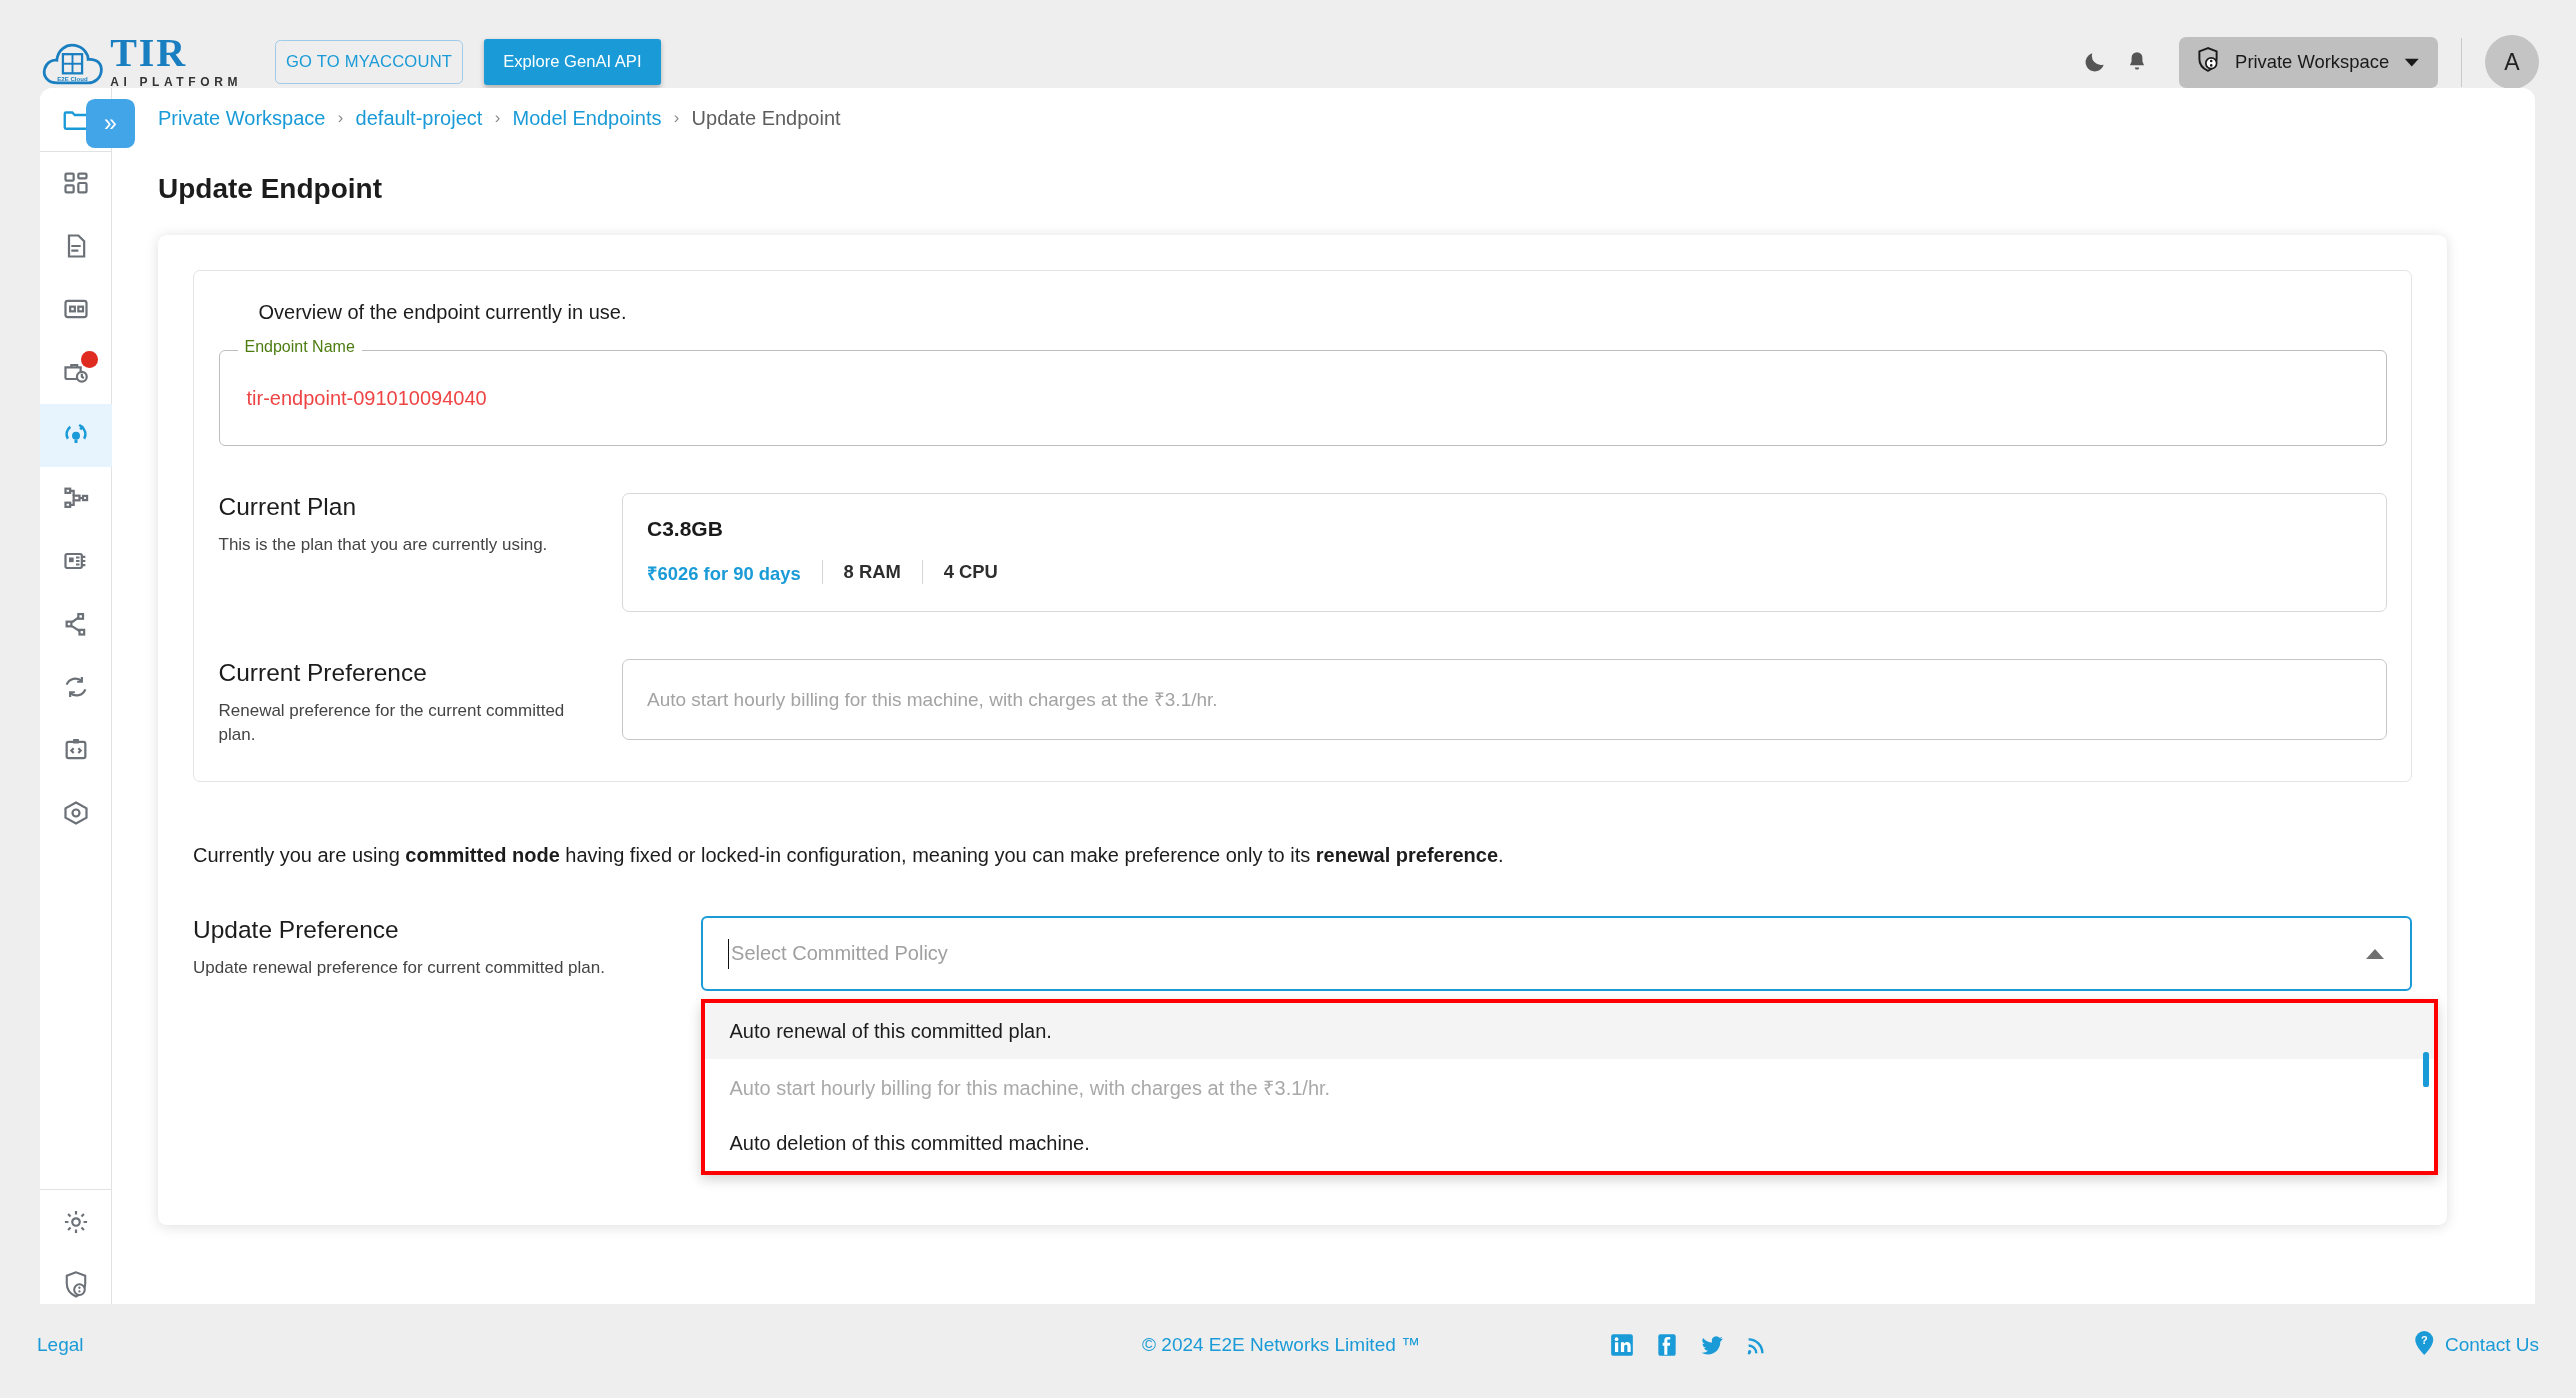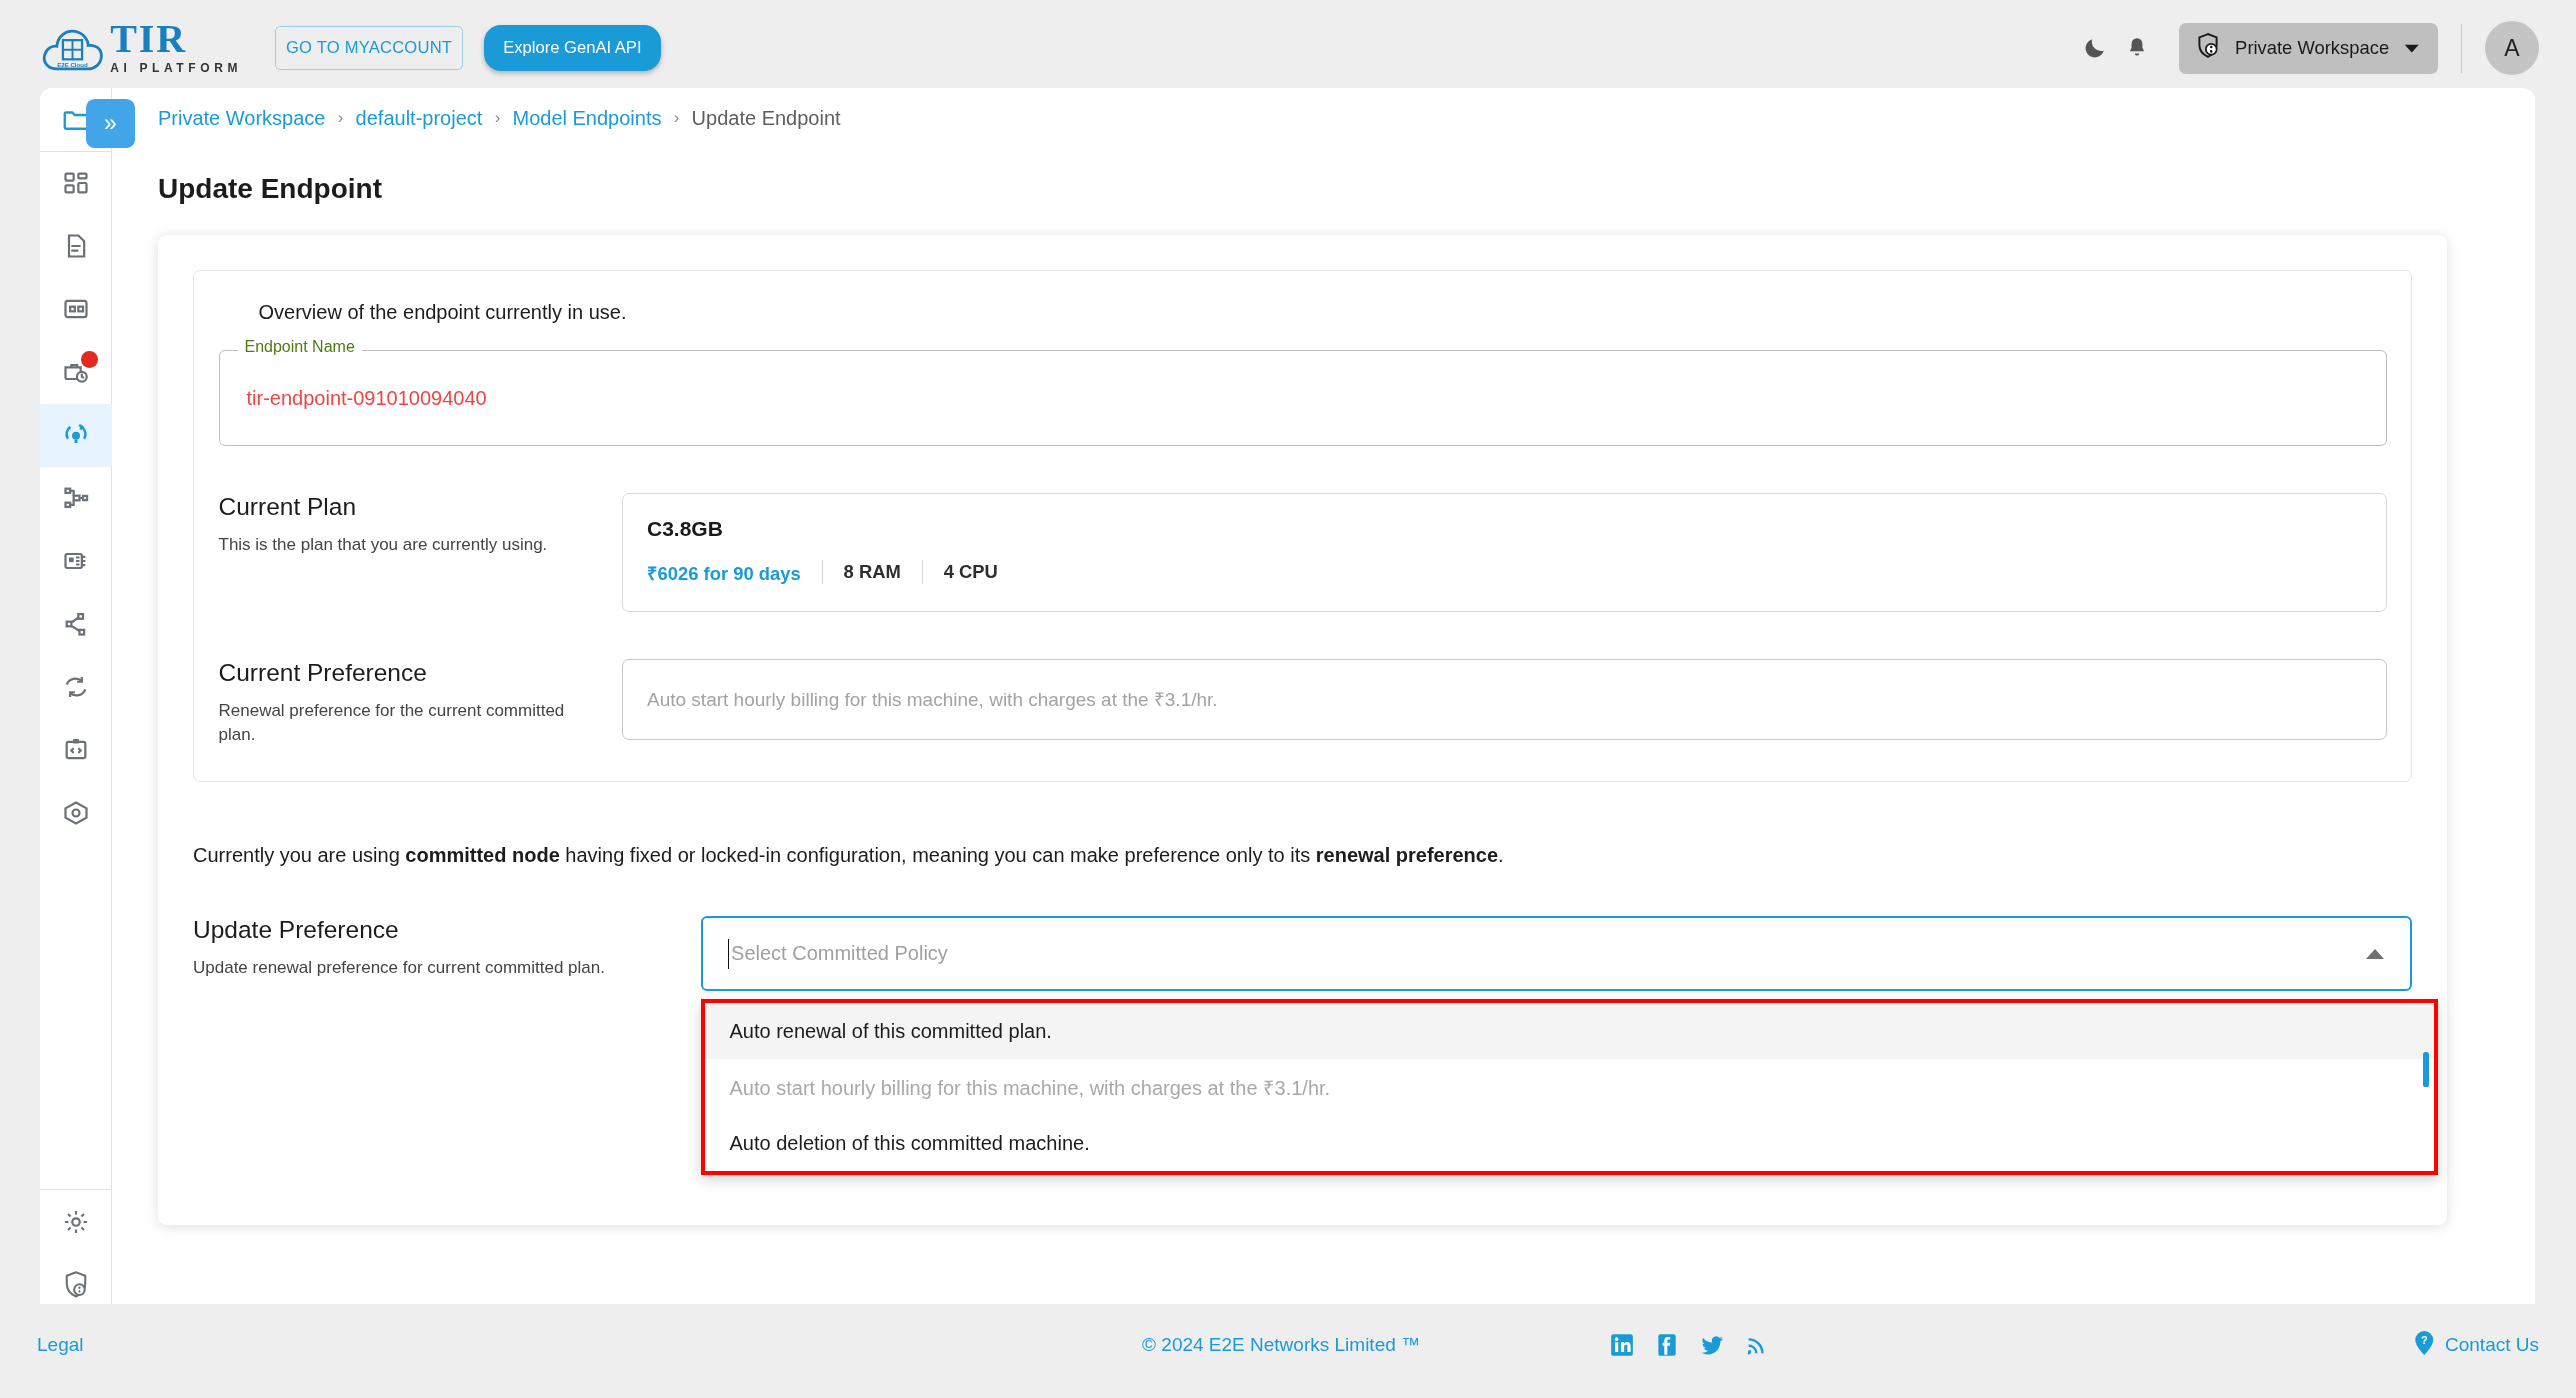--- a/index.html
+++ b/index.html
@@ -6,21 +6,21 @@
   html, body {
     width: 2576px; height: 1398px;
     font-family: "Liberation Sans", sans-serif;
     background: #eeeeee;
     overflow: hidden;
   }
   .page { position: relative; width: 2576px; height: 1398px; }
 
   
   .topbar {
-    position: absolute; top: 4px; left: 0; width: 2576px; height: 88px;
+    position: absolute; top: 18px; left: 0; width: 2576px; height: 88px;
     background: #eeeeee; display: flex; align-items: center;
   }
   .logo-wrap { display: flex; align-items: center; margin-left: 40px; }
   .logo-mark { position: relative; width: 65px; height: 54px; }
   .cloud-svg { position: absolute; top: 0; left: 0; }
   .logo-text { margin-left: 5.3px; }
   .logo-tir {
     font-family: "Liberation Serif", serif;
     font-size: 40px; font-weight: 700; color: #1a7fc1;
     letter-spacing: 1.8px; line-height: 35px;
@@ -31,21 +31,21 @@
   }
   .btn-outline {
     margin-left: 33px; height: 44px; padding: 0 10px;
     border: 0.9px solid #9ecbe8; border-radius: 5.3px; background: transparent;
     color: #1a9bd7; font-size: 16.6px; letter-spacing: 0.2px;
     display: flex; align-items: center; cursor: pointer;
     font-family: "Liberation Sans", sans-serif;
   }
   .btn-primary {
     margin-left: 21px; height: 46px; padding: 0 19px;
-    border: none; border-radius: 17px; background: #1a9bd7;
+    border: none; border-radius: 3px; background: #1a9bd7;
     color: #fff; font-size: 16.6px; cursor: pointer;
     display: flex; align-items: center;
     box-shadow: 0 2.6px 5.3px rgba(0,0,0,.25);
     font-family: "Liberation Sans", sans-serif;
   }
   .topbar-right {
     margin-left: auto; display: flex; align-items: center; margin-right: 37px;
   }
   .icon-btn {
     width: 42px; height: 42px; display: flex; align-items: center;

